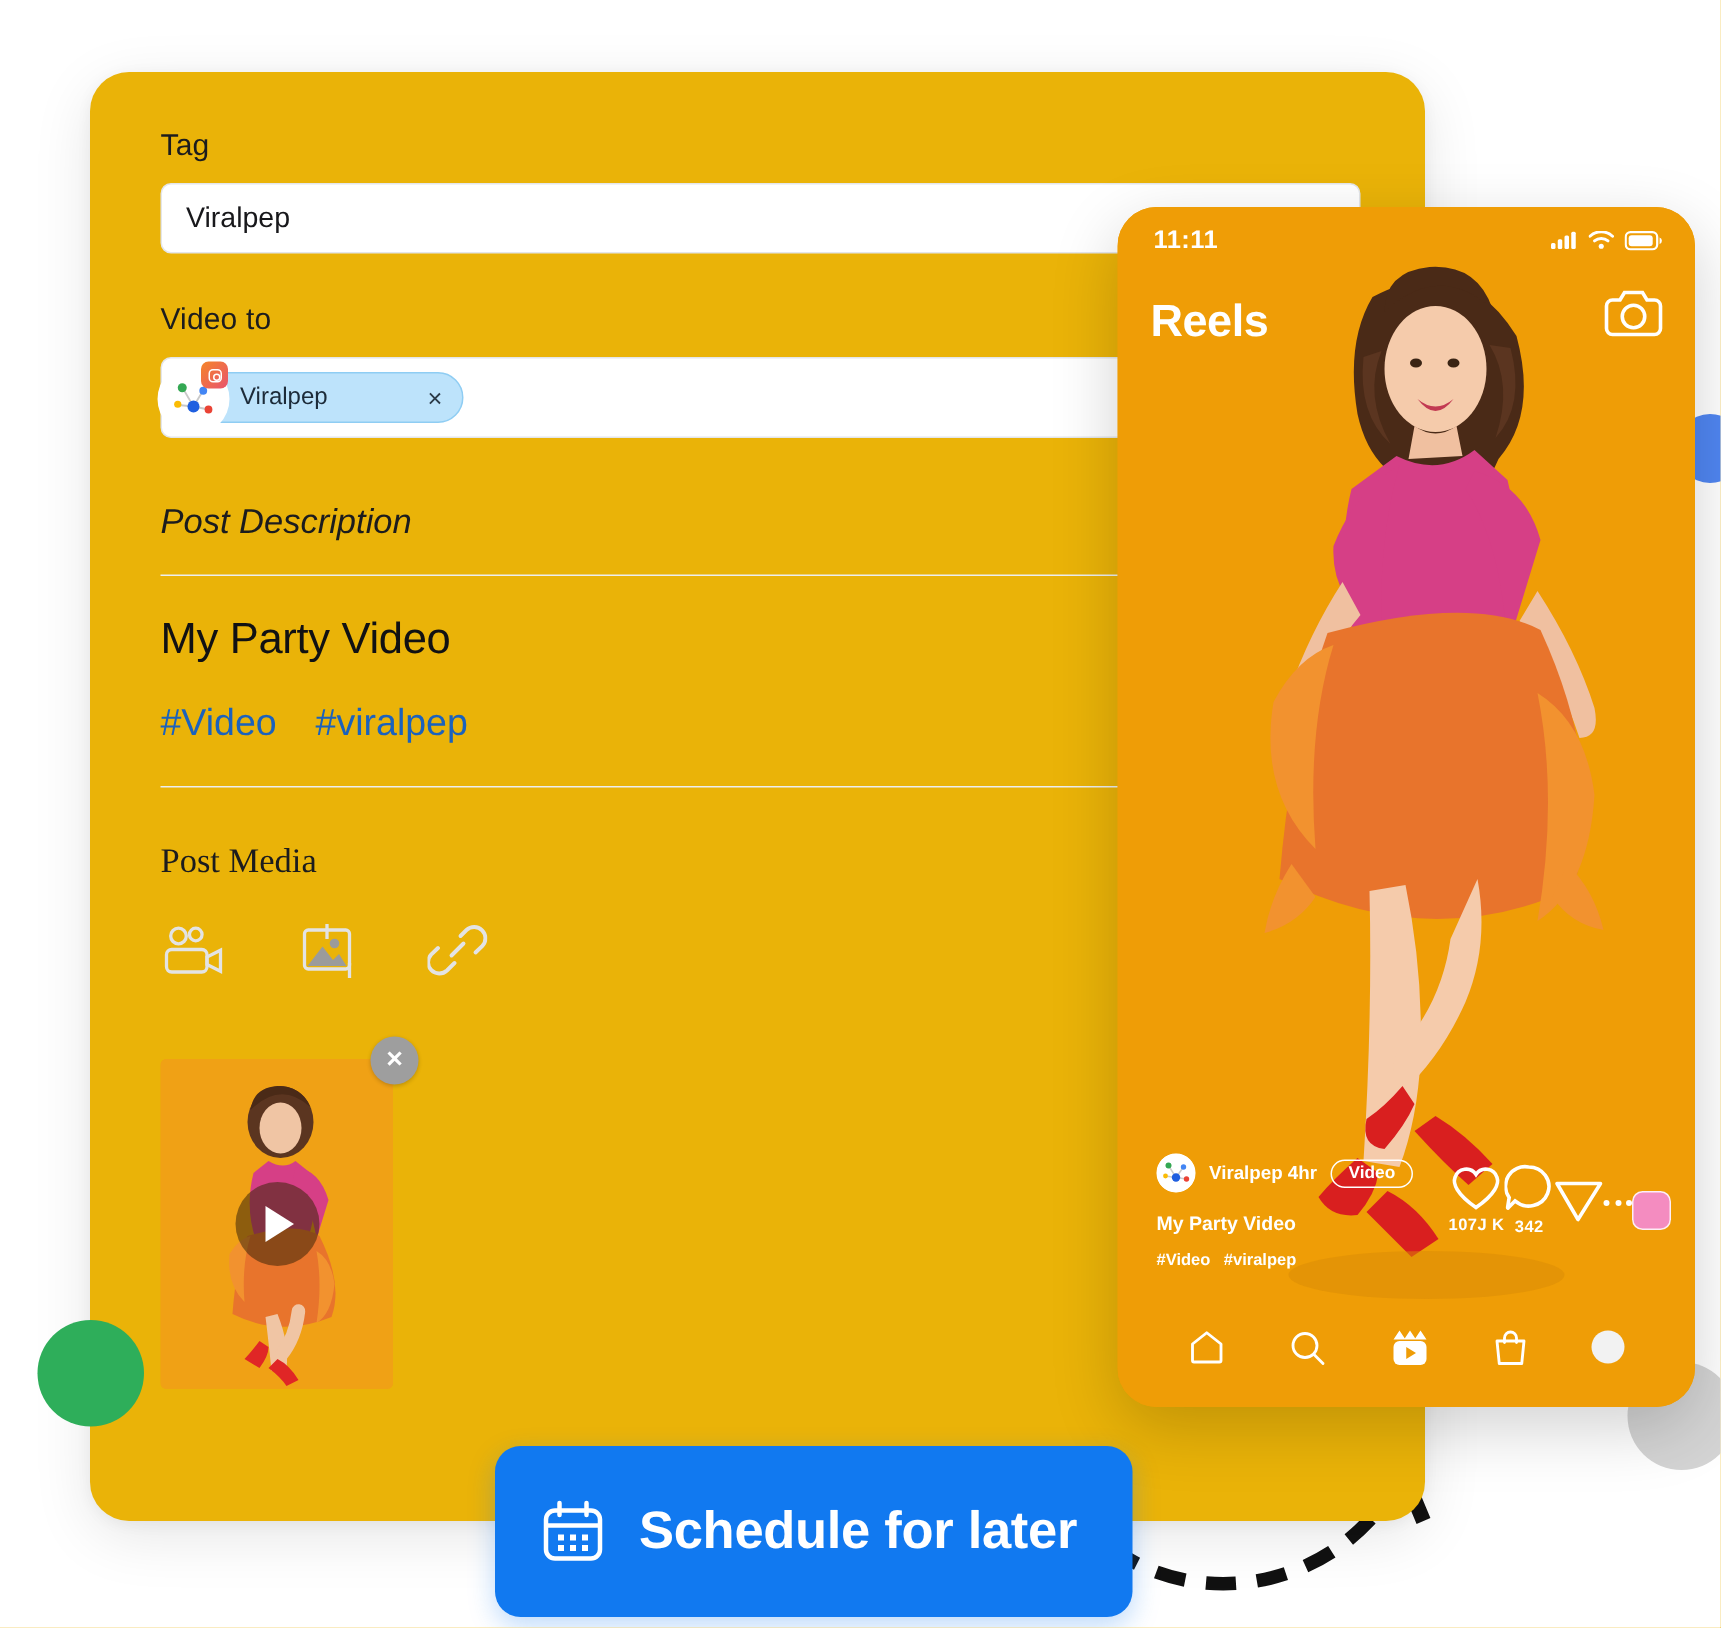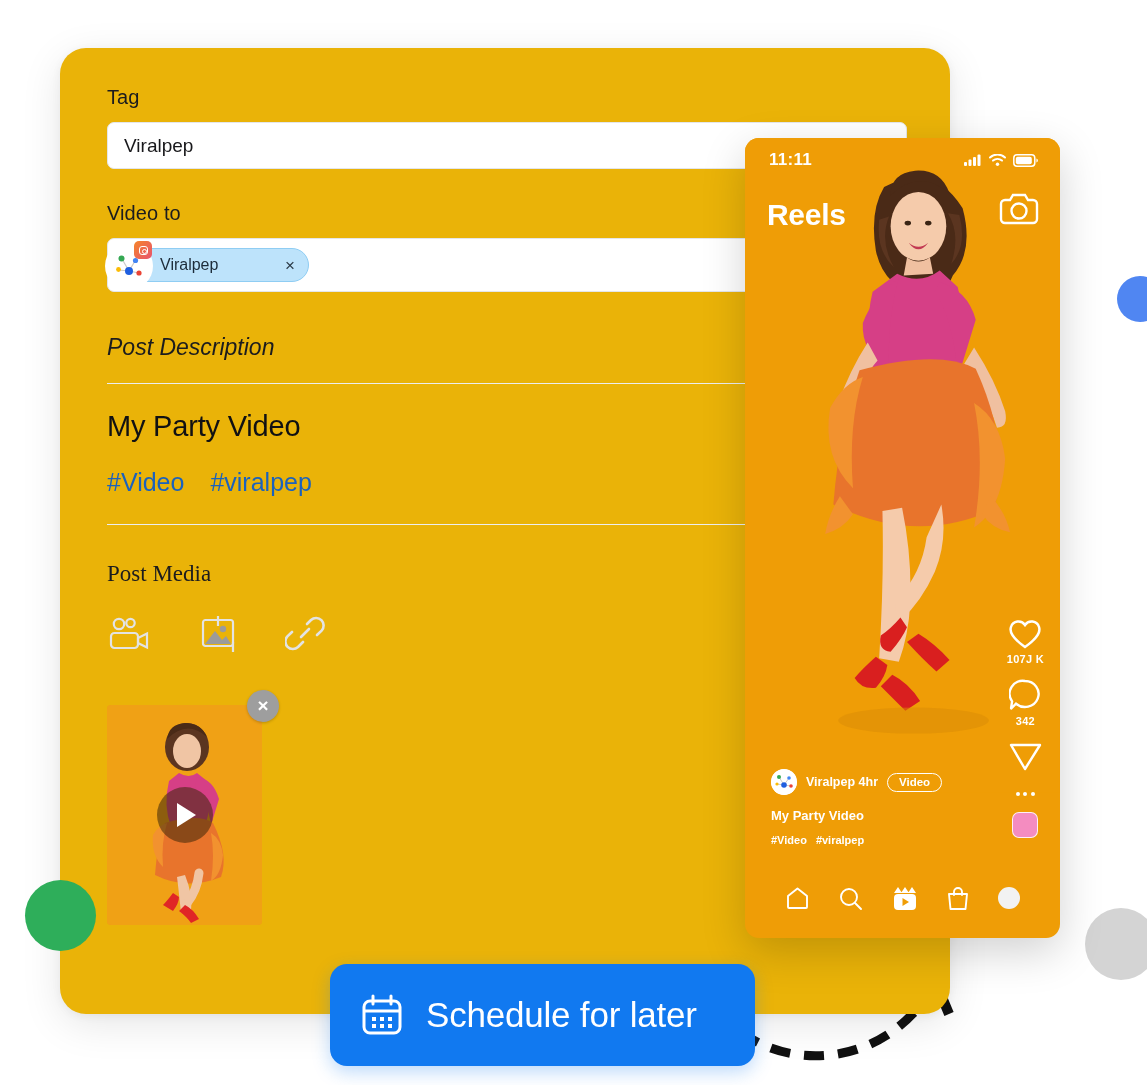--- a/index.html
+++ b/index.html
@@ -121,34 +121,35 @@
     display: flex; align-items: center; justify-content: center; z-index: 3;
   }
   .play-btn i {
     display:block; width: 0; height: 0; margin-left: 4px;
     border-left: 19px solid #fff; border-top: 12px solid transparent; border-bottom: 12px solid transparent;
   }
 
   
   #schedule-btn {
     position: absolute; left: 330px; top: 964px;
-    width: 425px; height: 102px;
+    width: 425px; height: 114px;
     background: #1179f0; border-radius: 17px;
     display: flex; align-items: center; gap: 22px;
     padding-left: 30px;
     color: #fff; z-index: 8; cursor: pointer;
     box-shadow: 0 6px 18px rgba(17,121,240,.28);
+    font-weight: bold;
   }
   #schedule-btn .label { font-size: 35px; letter-spacing: -.2px; }
 
   
   #phone {
     position: absolute; left: 745px; top: 138px;
-    width: 315px; height: 800px;
-    border-radius: 14px;
+    width: 385px; height: 800px;
+    border-radius: 26px;
     overflow: hidden;
     background: #ef9d06;
     z-index: 5;
     box-shadow: 0 14px 44px rgba(0,0,0,.18);
   }
   #phone-photo { position: absolute; inset: 0; }
   .statusbar {
     position: absolute; left: 0; right: 0; top: 0; height: 44px;
     display: flex; align-items: center; justify-content: space-between;
     padding: 0 22px 0 24px; color: #fff; z-index: 4;
@@ -157,21 +158,21 @@
   .statusbar .sysicons { display: flex; align-items: center; gap: 7px; }
 
   .reels-head {
     position: absolute; left: 22px; top: 60px; z-index: 4;
     color: #fff; font-size: 30px; font-weight: bold; letter-spacing: -.3px;
   }
   .camera-icon { position: absolute; right: 20px; top: 54px; z-index: 4; }
 
   .actions {
     position: absolute; right: 16px; bottom: 100px; z-index: 4;
-    display: flex; flex-direction: column; align-items: center; gap: 0;
+    display: flex; flex-direction: row; align-items: center; gap: 0;
     color: #fff;
   }
   .actions .act { display: flex; flex-direction: column; align-items: center; margin-bottom: 14px; cursor: pointer; }
   .actions .cnt { font-size: 11px; margin-top: 3px; font-weight: bold; letter-spacing: .3px; }
   .dots { display: flex; gap: 3.5px; margin: 6px 0 16px; }
   .dots b { width: 4px; height: 4px; border-radius: 50%; background: #fff; display: block; }
   .pink-sq { width: 26px; height: 26px; border-radius: 7px; background: #f48cc0; border: 1.5px solid rgba(255,255,255,.85); }
 
   .meta {
     position: absolute; left: 26px; bottom: 92px; z-index: 4; color: #fff;

